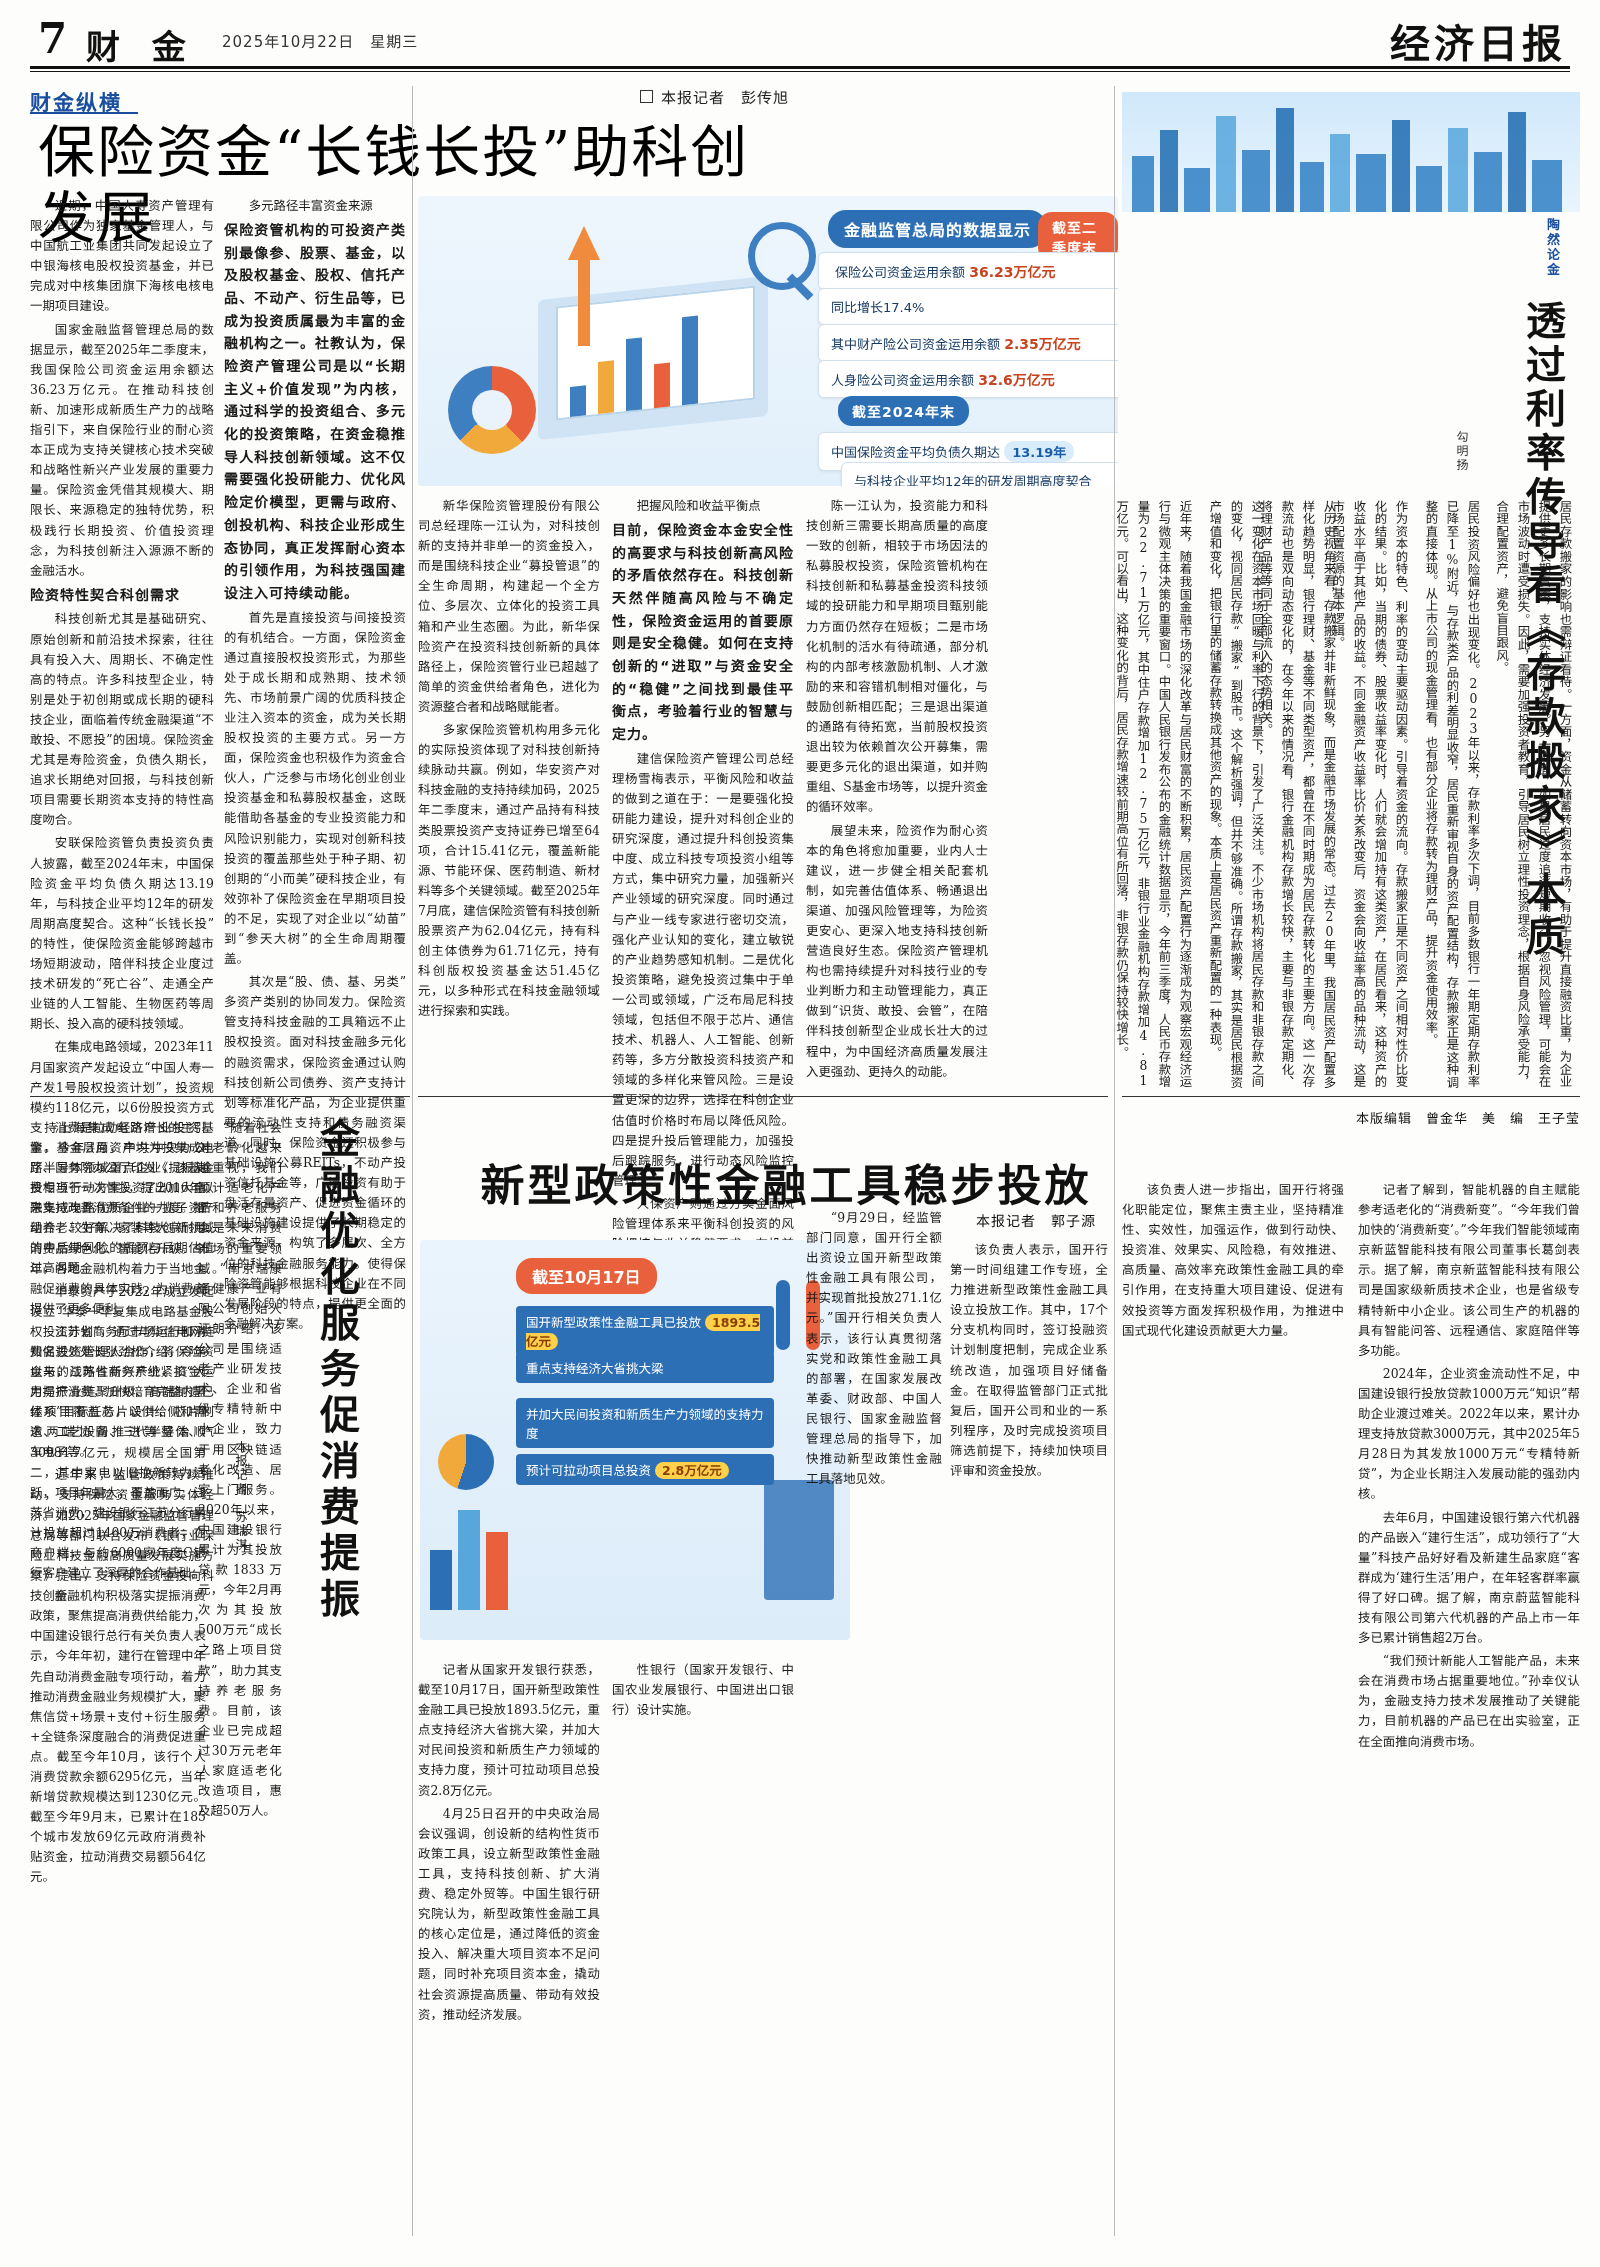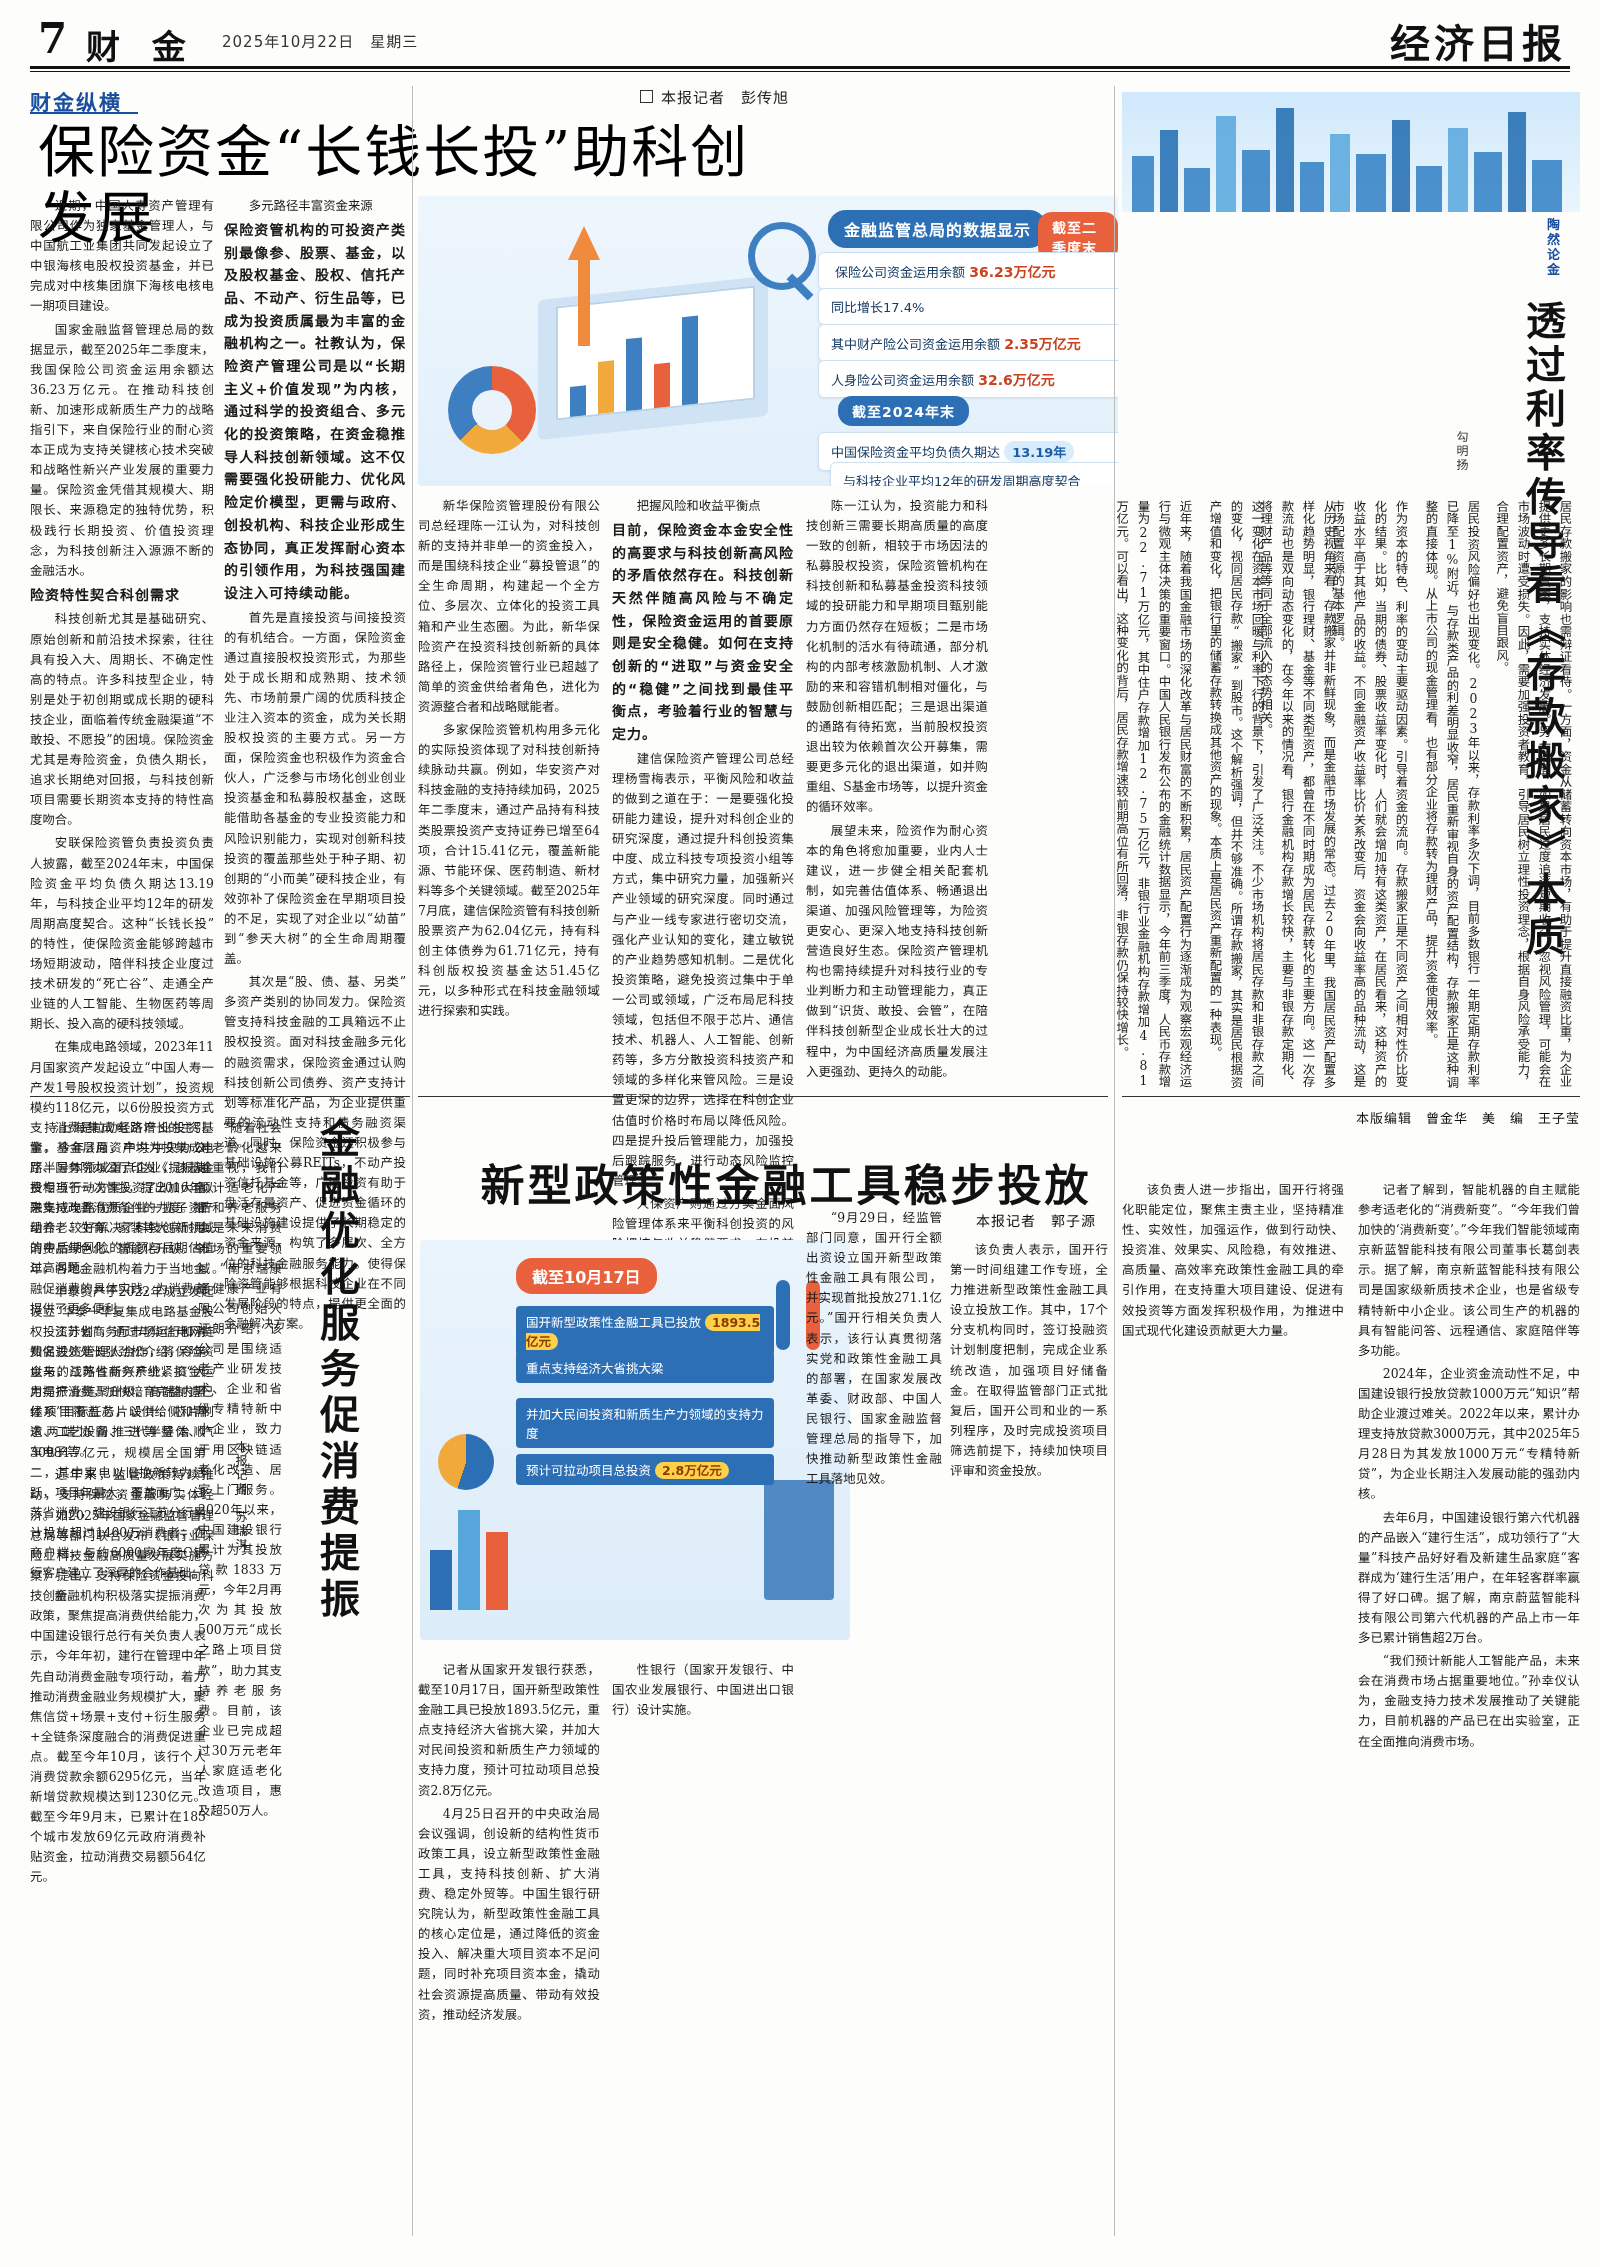--- a/index.html
+++ b/index.html
@@ -112,21 +112,21 @@
     <div class="ig-card" style="left:400px;top:164px;width:280px;">
       <span>人身险公司资金运用余额</span>
       <span class="ig-val">32.6万亿元</span>
     </div>
 
     <div class="ig-badge" style="left:420px;top:200px;background:#2c6fb5;">截至2024年末</div>
     <div class="ig-card" style="left:400px;top:236px;width:280px;">
       <span>中国保险资金平均负债久期达</span>
       <span class="ig-pill">13.19年</span>
     </div>
-    <div class="ig-card" style="left:412px;top:266px;width:280px;">
+    <div class="ig-card" style="left:423px;top:266px;width:280px;">
       <span>与科技企业平均12年的研发周期高度契合</span>
     </div>
   </div>
 
   <div class="col" style="left:30px;top:196px;width:184px;height:890px;">
     <p>近期，中国人寿资产管理有限公司作为独家基金管理人，与中国航工业集团共同发起设立了中银海核电股权投资基金，并已完成对中核集团旗下海核电核电一期项目建设。</p>
     <p>国家金融监督管理总局的数据显示，截至2025年二季度末，我国保险公司资金运用余额达36.23万亿元。在推动科技创新、加速形成新质生产力的战略指引下，来自保险行业的耐心资本正成为支持关键核心技术突破和战略性新兴产业发展的重要力量。保险资金凭借其规模大、期限长、来源稳定的独特优势，积极践行长期投资、价值投资理念，为科技创新注入源源不断的金融活水。</p>
     <p class="subhead">险资特性契合科创需求</p>
     <p>科技创新尤其是基础研究、原始创新和前沿技术探索，往往具有投入大、周期长、不确定性高的特点。许多科技型企业，特别是处于初创期或成长期的硬科技企业，面临着传统金融渠道“不敢投、不愿投”的困境。保险资金尤其是寿险资金，负债久期长，追求长期绝对回报，与科技创新项目需要长期资本支持的特性高度吻合。</p>
     <p>安联保险资管负责投资负责人披露，截至2024年末，中国保险资金平均负债久期达13.19年，与科技企业平均12年的研发周期高度契合。这种“长钱长投”的特性，使保险资金能够跨越市场短期波动，陪伴科技企业度过技术研发的“死亡谷”、走通全产业链的人工智能、生物医药等周期长、投入高的硬科技领域。</p>

